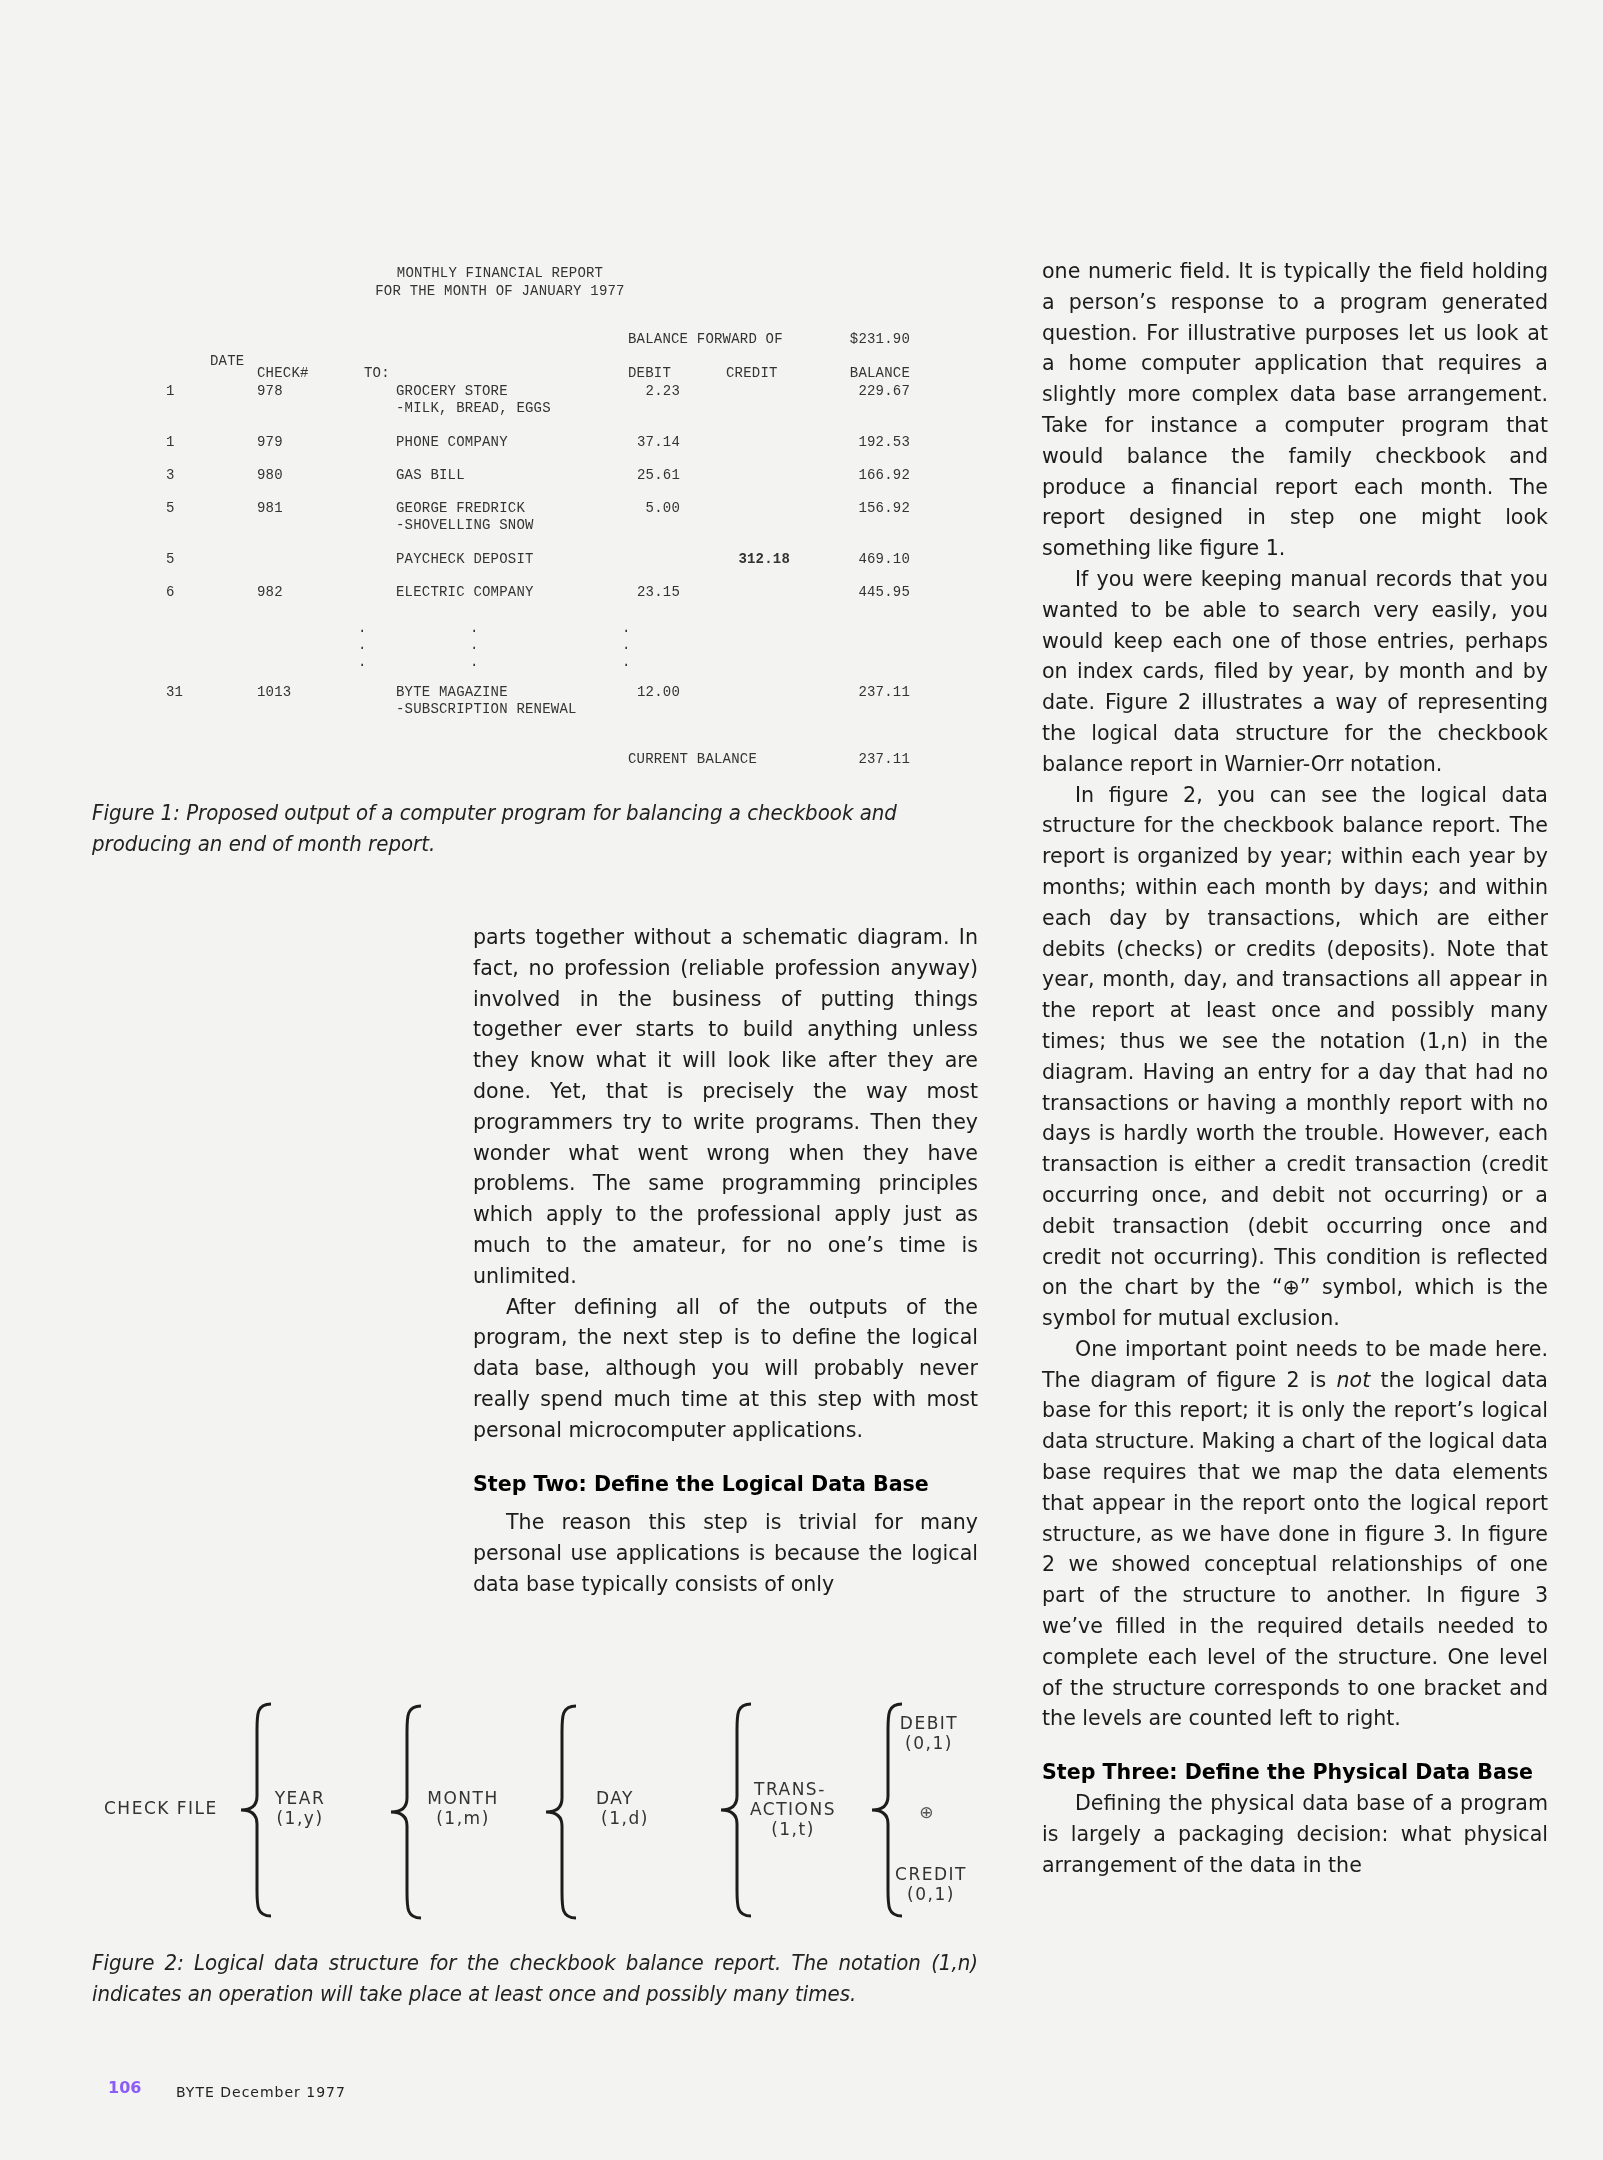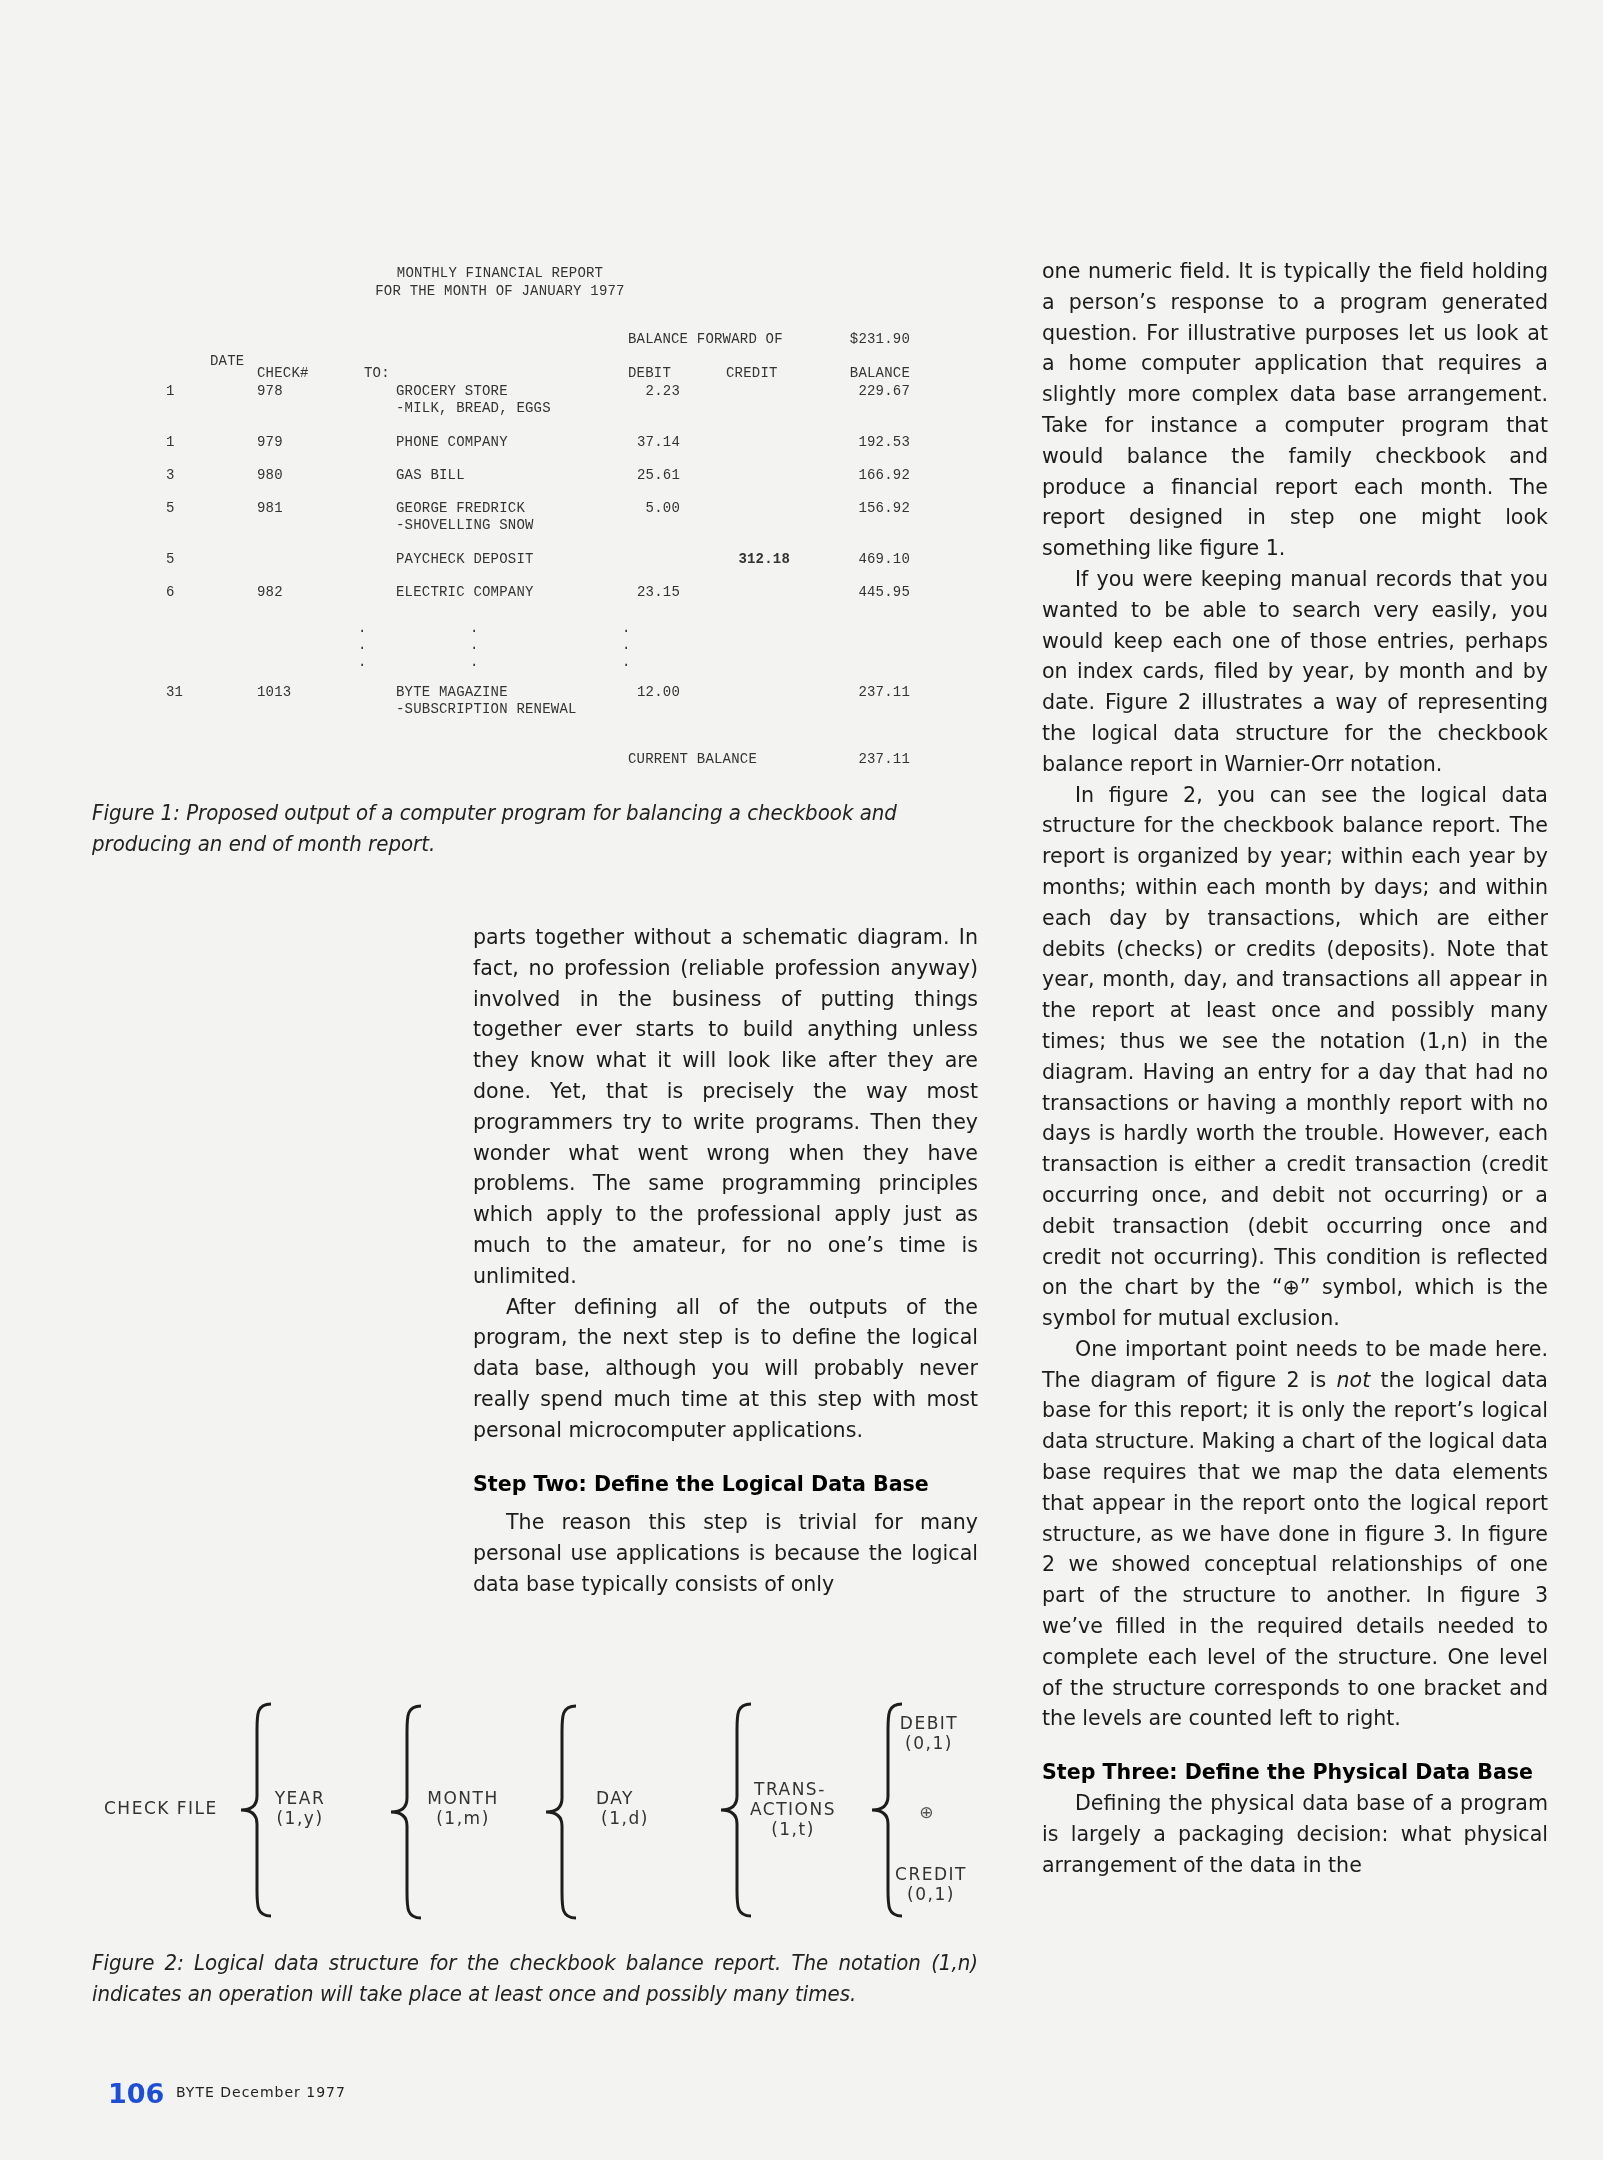--- a/index.html
+++ b/index.html
@@ -33,21 +33,21 @@
   .col p.ind { text-indent:33px; }
   .col h3 {
     margin:0; font-weight:bold; font-size:20.6px; line-height:30.8px; color:#000000;
   }
 
   
   .dlabel { font-family:"DejaVu Sans", sans-serif; font-size:17px; letter-spacing:1.5px; color:#333; line-height:20px; text-align:center; }
   .brace { position:absolute; }
 
   
-  .folio { font-family:"DejaVu Sans", sans-serif; font-weight:bold; font-size:27px; color:#1d4ed8; }
+  .folio { font-family:"DejaVu Sans", sans-serif; font-weight:bold; font-size:16px; color:#8b5cf6; }
   .running { font-family:"DejaVu Sans", sans-serif; font-size:14px; letter-spacing:1px; color:#222; }
 </style>
 </head>
 <body>
 
 <div>
   <div class="abs mono rpt-title" style="top:265px;">MONTHLY FINANCIAL REPORT</div>
   <div class="abs mono rpt-title" style="top:283px;">FOR THE MONTH OF JANUARY 1977</div>
 
   <div class="abs mono" style="left:628px; top:331px;">BALANCE FORWARD OF</div>

